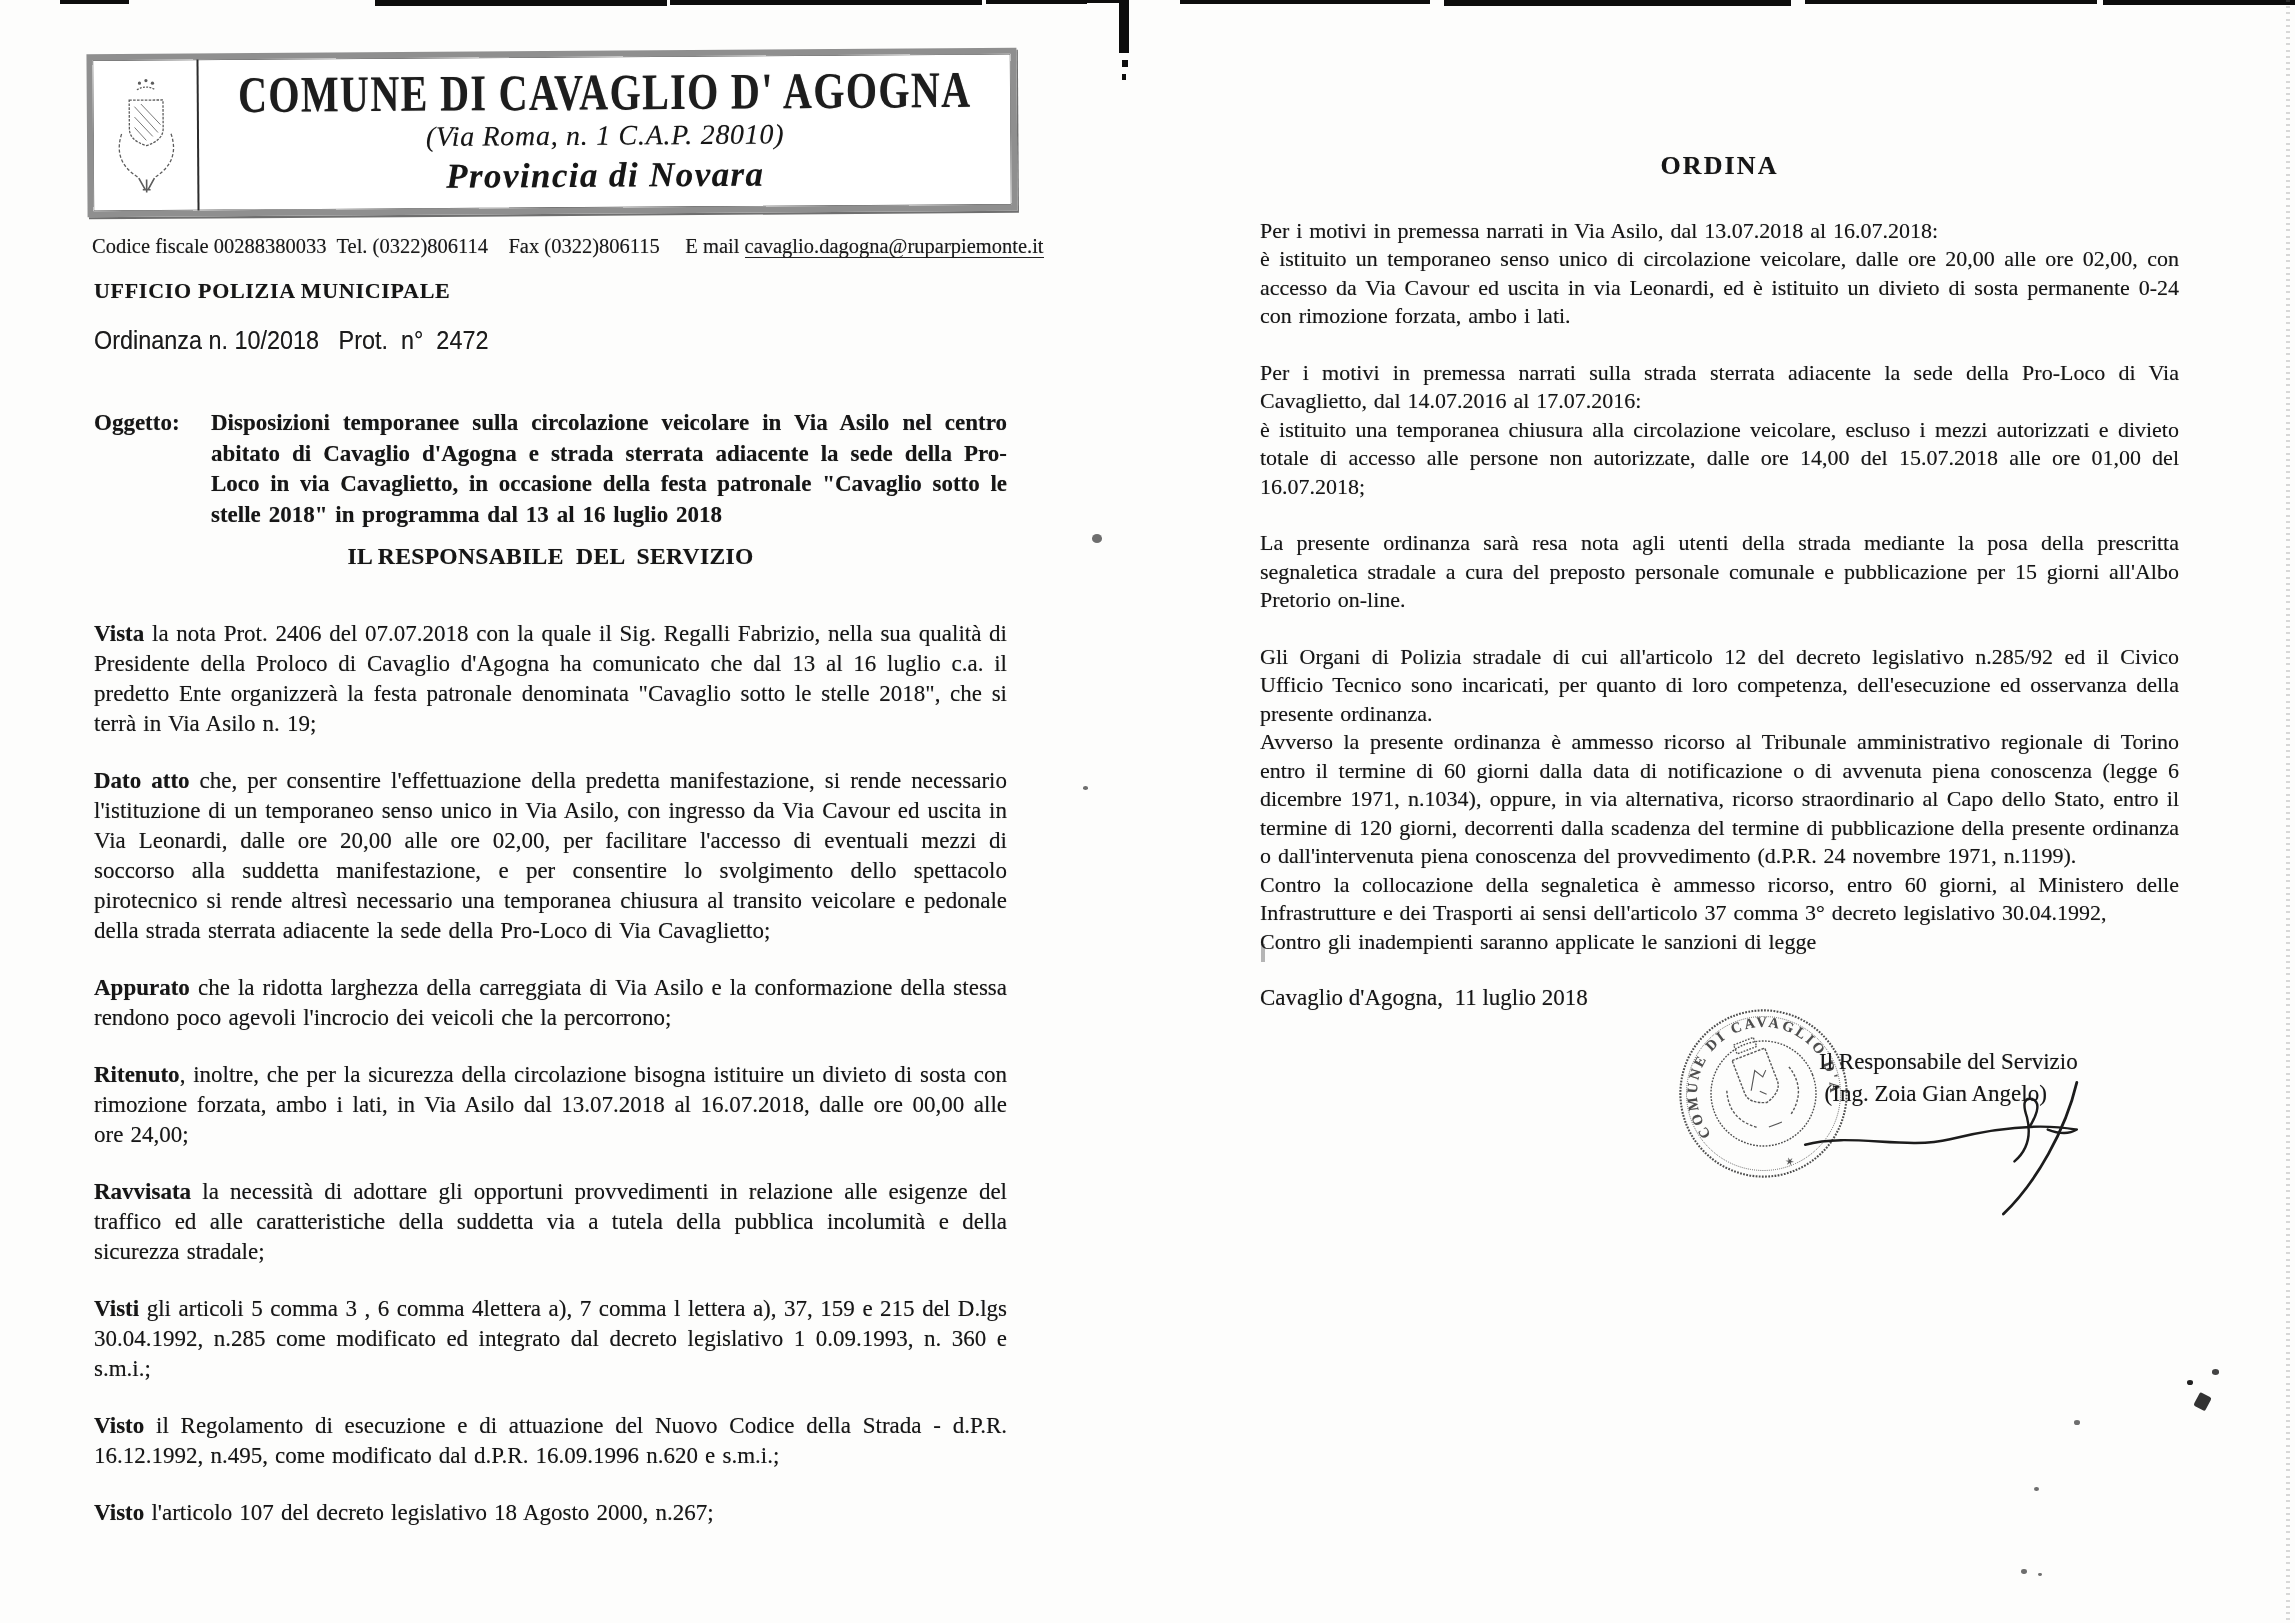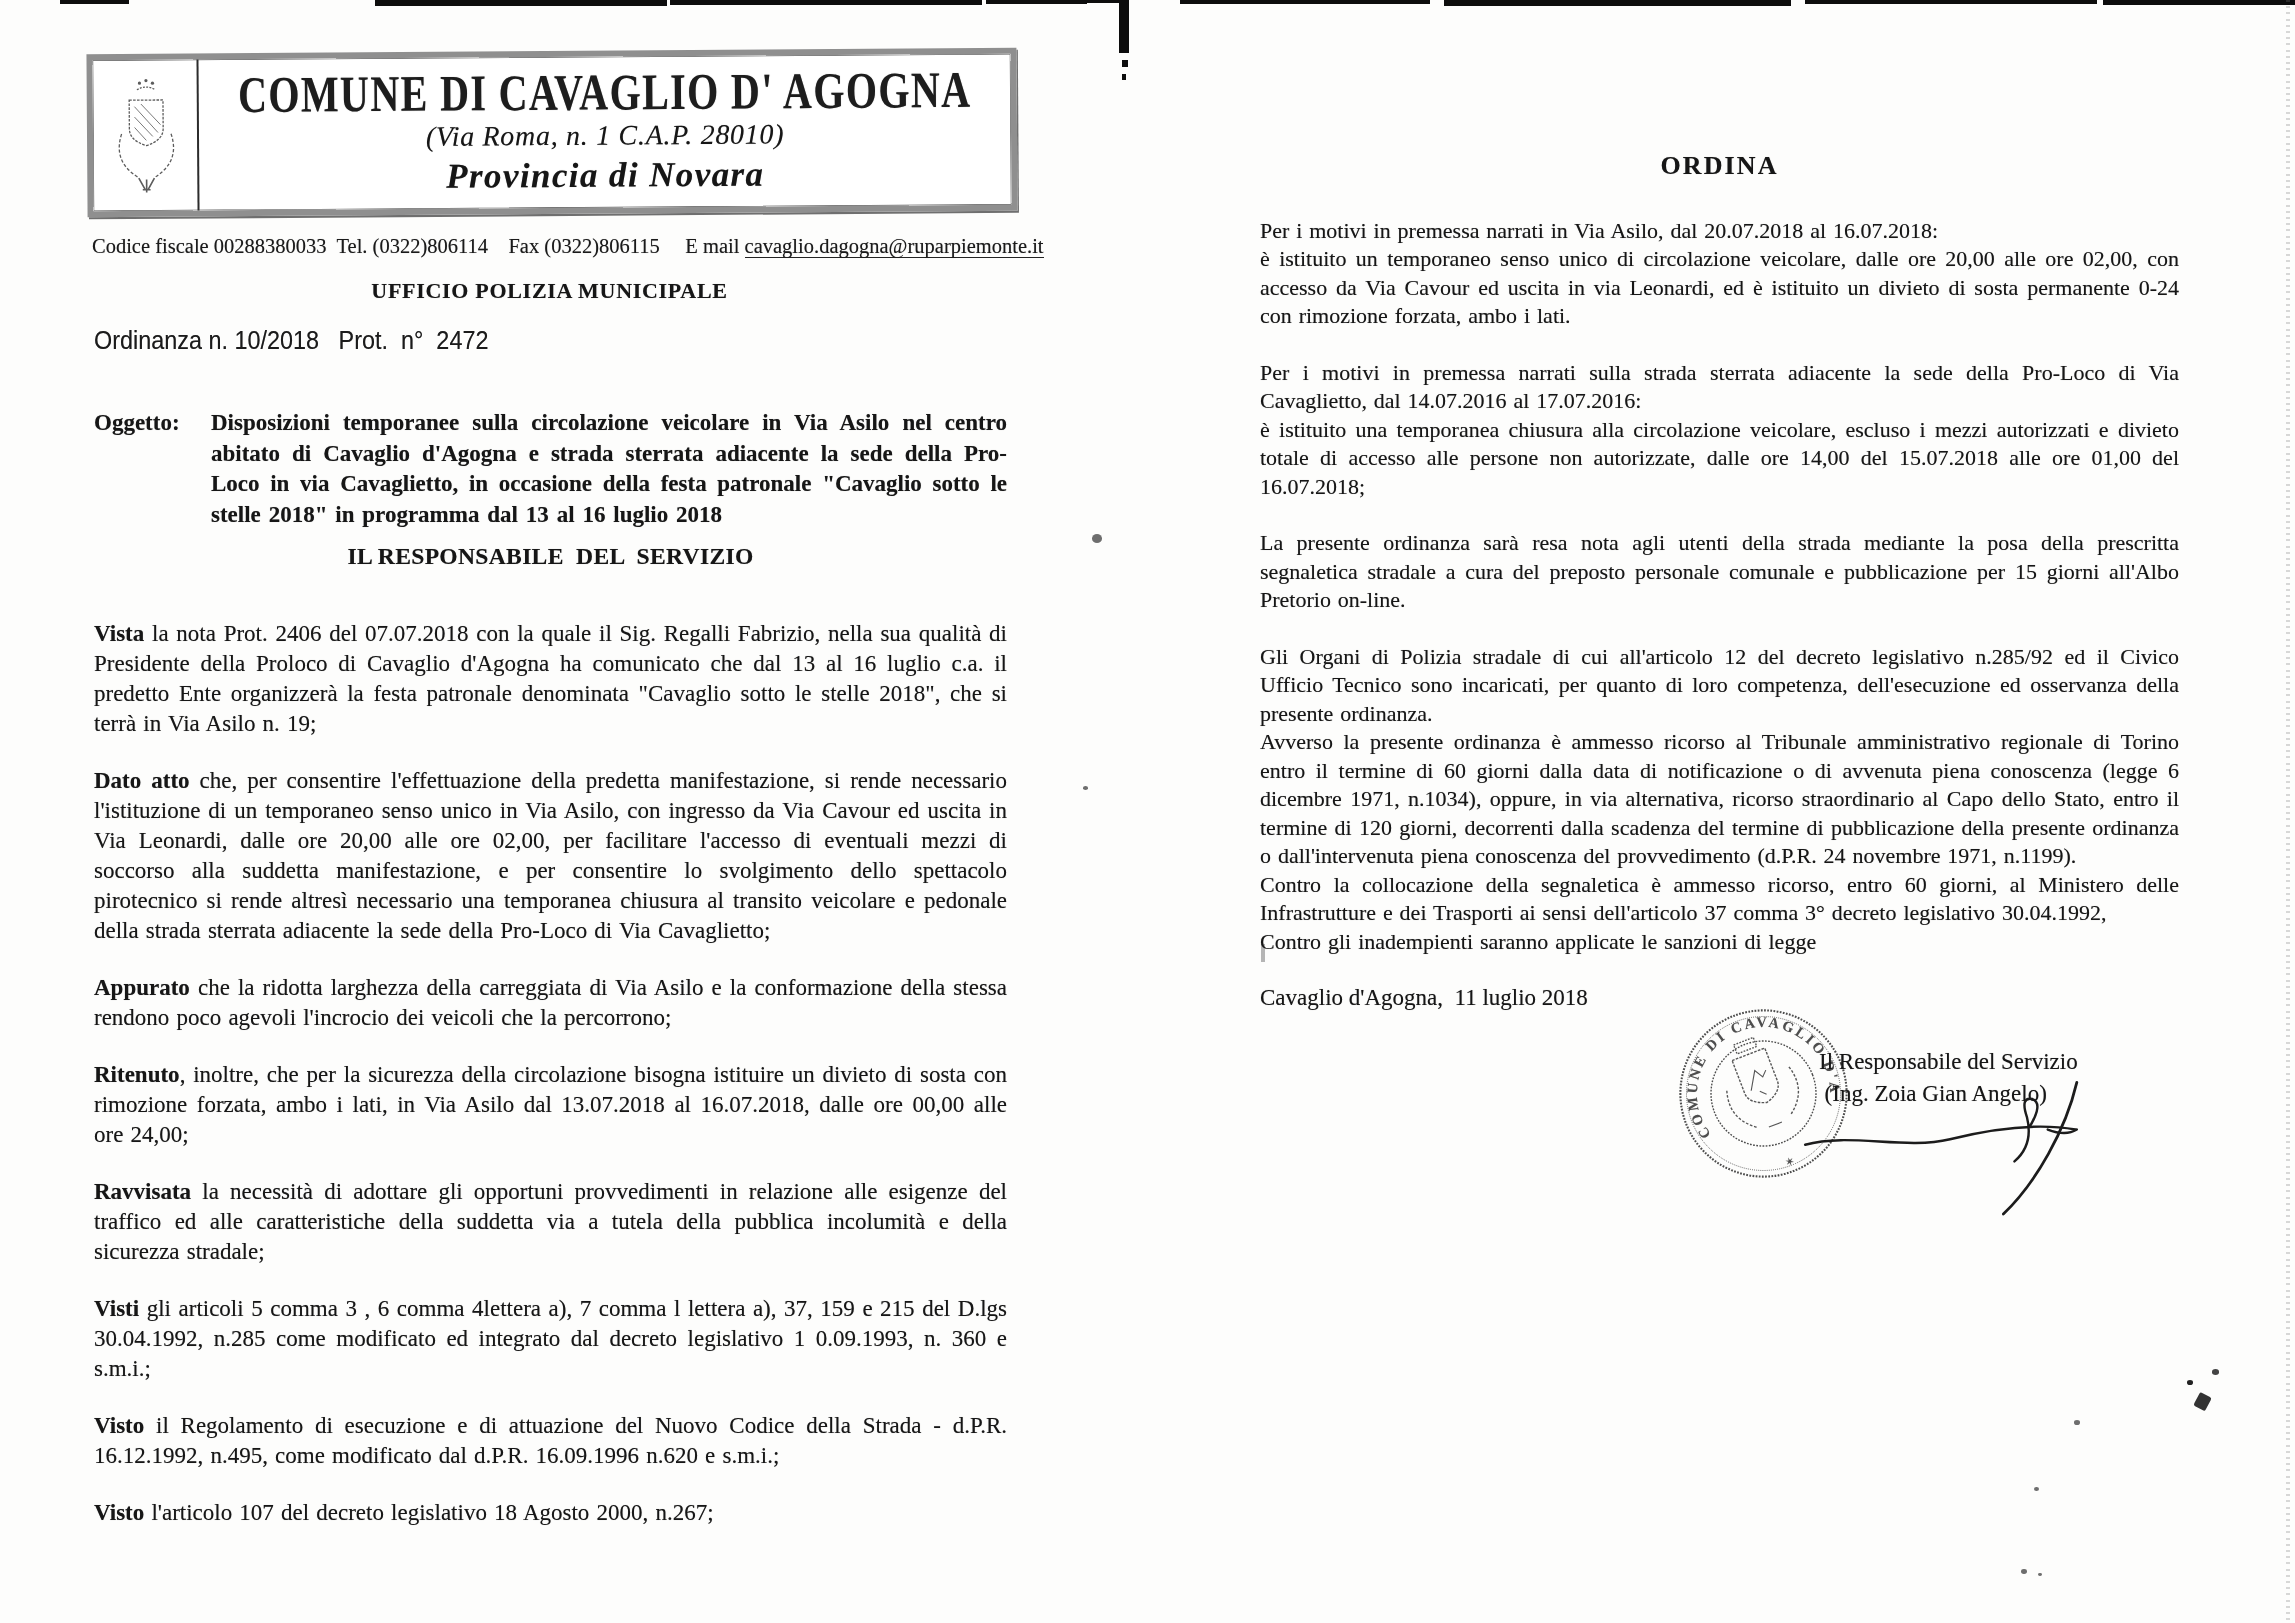--- a/index.html
+++ b/index.html
@@ -28,21 +28,21 @@
   .muni-address{font-style:italic;font-size:28px;letter-spacing:0.7px;}
   .muni-province{font-style:italic;font-weight:700;font-size:35px;letter-spacing:1.4px;}
 
   
   .contact-line{
     position:absolute;left:92px;top:235px;width:923px;
     font-size:20.5px;white-space:pre;color:#1a1a1a;
   }
   .contact-email{border-bottom:1.4px solid #222;}
   .office-heading{
-    position:absolute;left:94px;top:278px;width:911px;text-align:center;
+    position:absolute;left:94px;top:278px;width:911px;text-align:left;
     font-weight:700;font-size:22px;letter-spacing:0.7px;white-space:pre;
   }
   .ordinance-line{
     position:absolute;left:94px;top:325px;
     font-family:"Liberation Sans", sans-serif;font-size:26px;
     transform:scaleX(.9);transform-origin:left center;white-space:pre;color:#1b1b1b;
   }
 
   
   .subject-block{
@@ -163,21 +163,21 @@
     <p><span class="lead">Ravvisata</span><span> la necessità di adottare gli opportuni provvedimenti in relazione alle esigenze del traffico ed alle caratteristiche della suddetta via a tutela della pubblica incolumità e della sicurezza stradale;</span></p>
     <p><span class="lead">Visti</span><span> gli articoli 5 comma 3 , 6 comma 4lettera a), 7 comma l lettera a), 37, 159 e 215 del D.lgs 30.04.1992, n.285 come modificato ed integrato   dal decreto legislativo 1 0.09.1993, n. 360 e s.m.i.;</span></p>
     <p><span class="lead">Visto</span><span> il Regolamento di esecuzione e di attuazione del Nuovo Codice della Strada - d.P.R. 16.12.1992, n.495, come modificato dal d.P.R. 16.09.1996 n.620 e s.m.i.;</span></p>
     <p><span class="lead">Visto</span><span> l'articolo 107 del decreto legislativo  18 Agosto 2000, n.267;</span></p>
   </div>
 
   <div class="right-col">
     <div class="ordina-heading">ORDINA</div>
 
     <div class="sec">
-      <p>Per i motivi in premessa narrati in Via Asilo, dal 20.07.2018 al 16.07.2018:</p>
+      <p>Per i motivi in premessa narrati in Via Asilo, dal 13.07.2018 al 16.07.2018:</p>
       <p>è istituito un temporaneo senso unico di circolazione veicolare, dalle ore 20,00 alle ore 02,00, con accesso da Via Cavour ed uscita in via Leonardi, ed è istituito un divieto di sosta permanente 0-24 con rimozione forzata, ambo i lati.</p>
     </div>
 
     <div class="sec">
       <p>Per i motivi in premessa narrati sulla strada sterrata adiacente la sede della Pro-Loco di Via Cavaglietto, dal 14.07.2016 al 17.07.2016:</p>
       <p>è istituito una temporanea chiusura alla circolazione veicolare, escluso i mezzi autorizzati e divieto totale di accesso alle persone non autorizzate, dalle ore 14,00 del 15.07.2018 alle ore 01,00 del 16.07.2018;</p>
     </div>
 
     <div class="sec">
       <p>La presente ordinanza sarà resa nota agli utenti della strada mediante la posa della prescritta segnaletica stradale a cura del preposto personale comunale e pubblicazione per 15 giorni all'Albo Pretorio on-line.</p>

